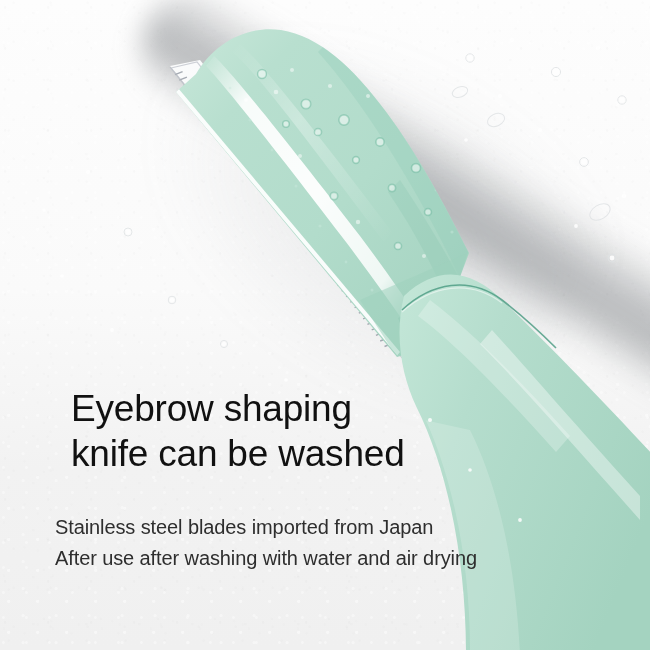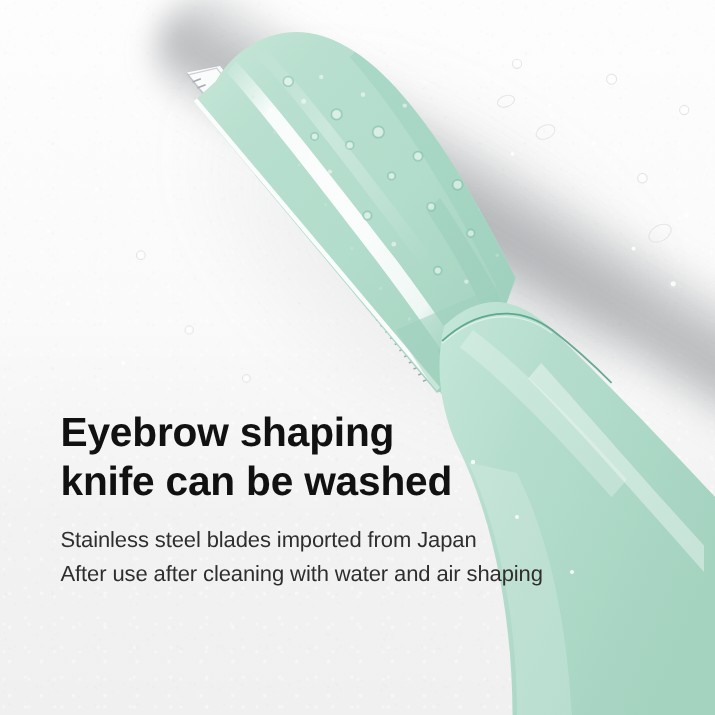--- a/index.html
+++ b/index.html
@@ -108,26 +108,26 @@
     position: absolute;
     left: 55px;
     top: 370px;
     width: 560px;
   }
   .headline {
     font-size: 37px;
     line-height: 45px;
     color: #111111;
     letter-spacing: -0.2px;
-    font-weight: 700;
+    font-weight: 400;
     white-space: pre-line;
-    margin: 0;
+    margin: 16px;
   }
   .bullets {
-    margin-top: 16px;
+    margin-top: 36px;
   }
   .bullet {
     font-size: 20px;
     line-height: 31px;
     color: #2e2e2e;
     letter-spacing: -0.1px;
     font-weight: 400;
     white-space: nowrap;
   }
 </style>
@@ -386,17 +386,17 @@
         <ellipse cx="460" cy="92" rx="8" ry="5" transform="rotate(-20 460 92)"></ellipse>
       </g>
     </g>
   </svg>
 
   <div class="copy">
     <div class="headline">Eyebrow shaping
 knife can be washed</div>
     <div class="bullets">
       <div class="bullet">Stainless steel blades imported from Japan</div>
-      <div class="bullet">After use after cleaning with water and air shaping</div>
+      <div class="bullet">After use after washing with water and air drying</div>
     </div>
   </div>
 
 </div>
 
 </body></html>

